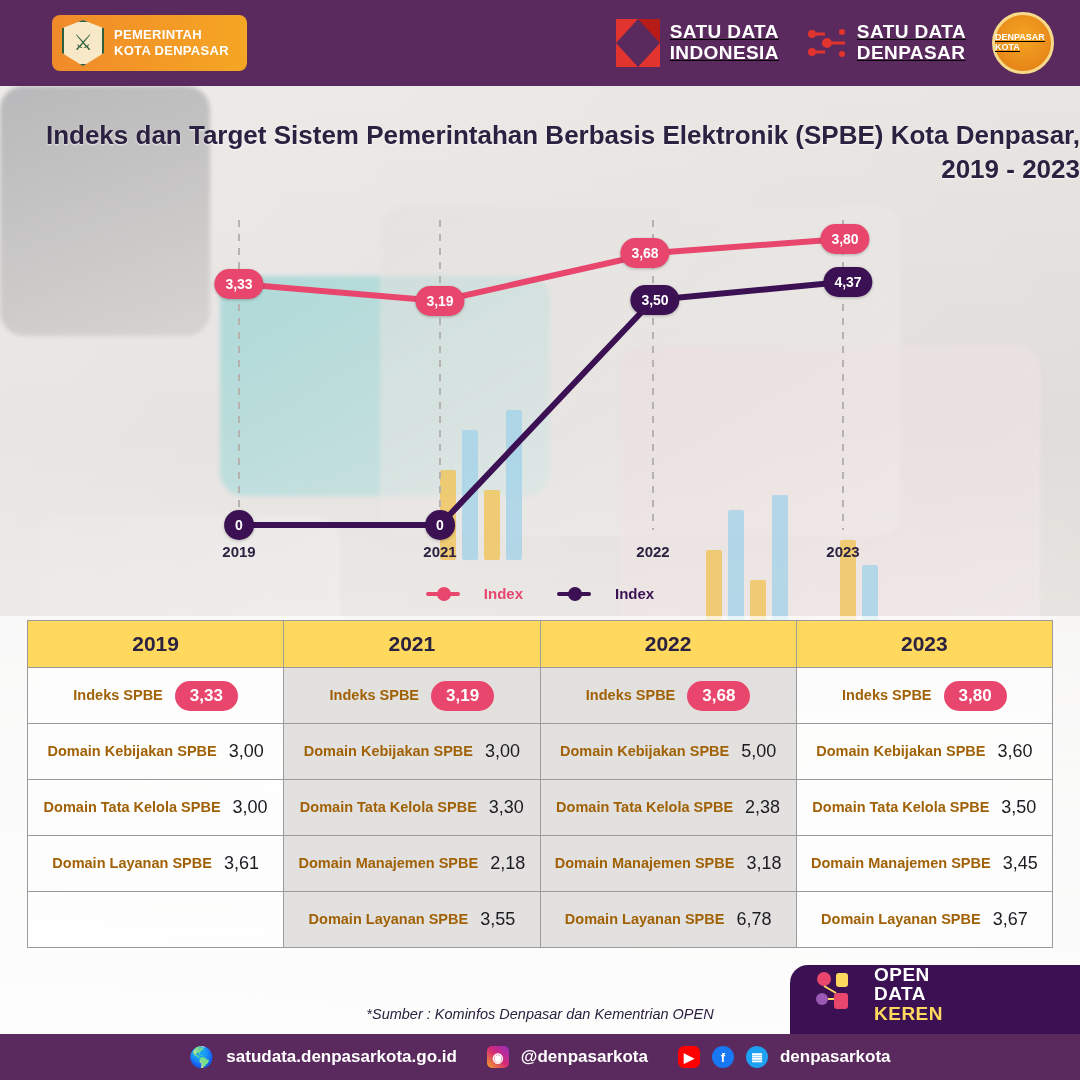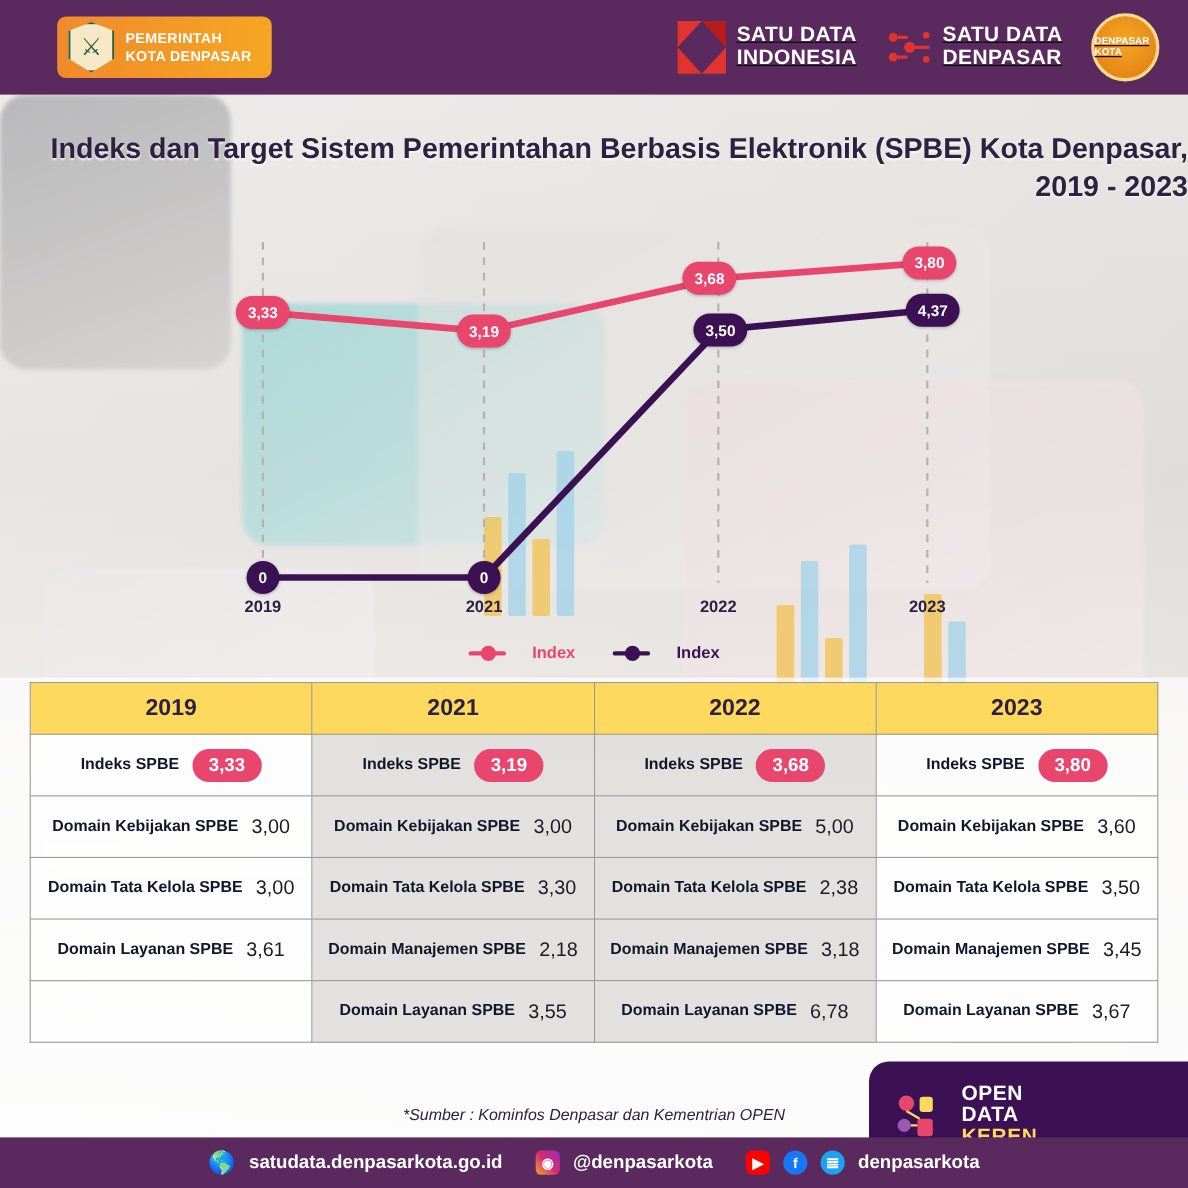--- a/index.html
+++ b/index.html
@@ -114,36 +114,36 @@
     background:#ffd95e; color:#2b2140; font-weight:bold; font-size:21px;
     padding:11px 0; border:1px solid #9b9b9b; text-align:center;
   }
   td {
     border:1px solid #9b9b9b; height:56px; vertical-align:middle;
     background: rgba(255,255,255,.55);
   }
   td.shade { background: rgba(215,213,211,.70); }
   td.empty { background: rgba(255,255,255,.50); }
   .cellrow { display:flex; align-items:center; justify-content:center; gap:12px; padding:0 10px;}
-  .clabel { font-weight:bold; font-size:14.5px; color:#0f172a; text-align:center; line-height:1.2; }
+  .clabel { font-weight:bold; font-size:14.5px; color:#a16207; text-align:center; line-height:1.2; }
   .cval { font-size:18px; color:#1d1b22; font-weight:500; white-space:nowrap;}
   .pill {
     background:#e9466e; color:#fff; font-weight:bold; font-size:17px;
     border-radius:999px; padding:5px 15px;
   }
 
   
   .source {
     position:absolute; top:1006px; left:0; width:1080px; text-align:center;
     font-style:italic; font-size:14.5px; color:#2b2140;
   }
   .odk {
     position:absolute; right:0; top:965px; width:290px; height:78px;
     background:#3b1153; border-top-left-radius:18px;
-    display:flex; align-items:flex-end; gap:12px; padding-left:18px;
+    display:flex; align-items:flex-start; gap:12px; padding-left:18px;
   }
   .odk-mark { width:54px;height:54px; position:relative;}
   .odk-text { color:#fff; font-weight:bold; font-size:19px; line-height:1.02; letter-spacing:.5px;}
   .odk-text .keren { color:#ffd95e; }
   .footer {
     position:absolute; bottom:0; left:0; width:1080px; height:46px;
     background:#5a2a5e; display:flex; align-items:center; justify-content:center; gap:12px;
     color:#fff; font-weight:bold; font-size:17px;
   }
   .ficon { width:22px;height:22px;border-radius:5px; display:inline-flex; align-items:center; justify-content:center; font-size:13px;}

